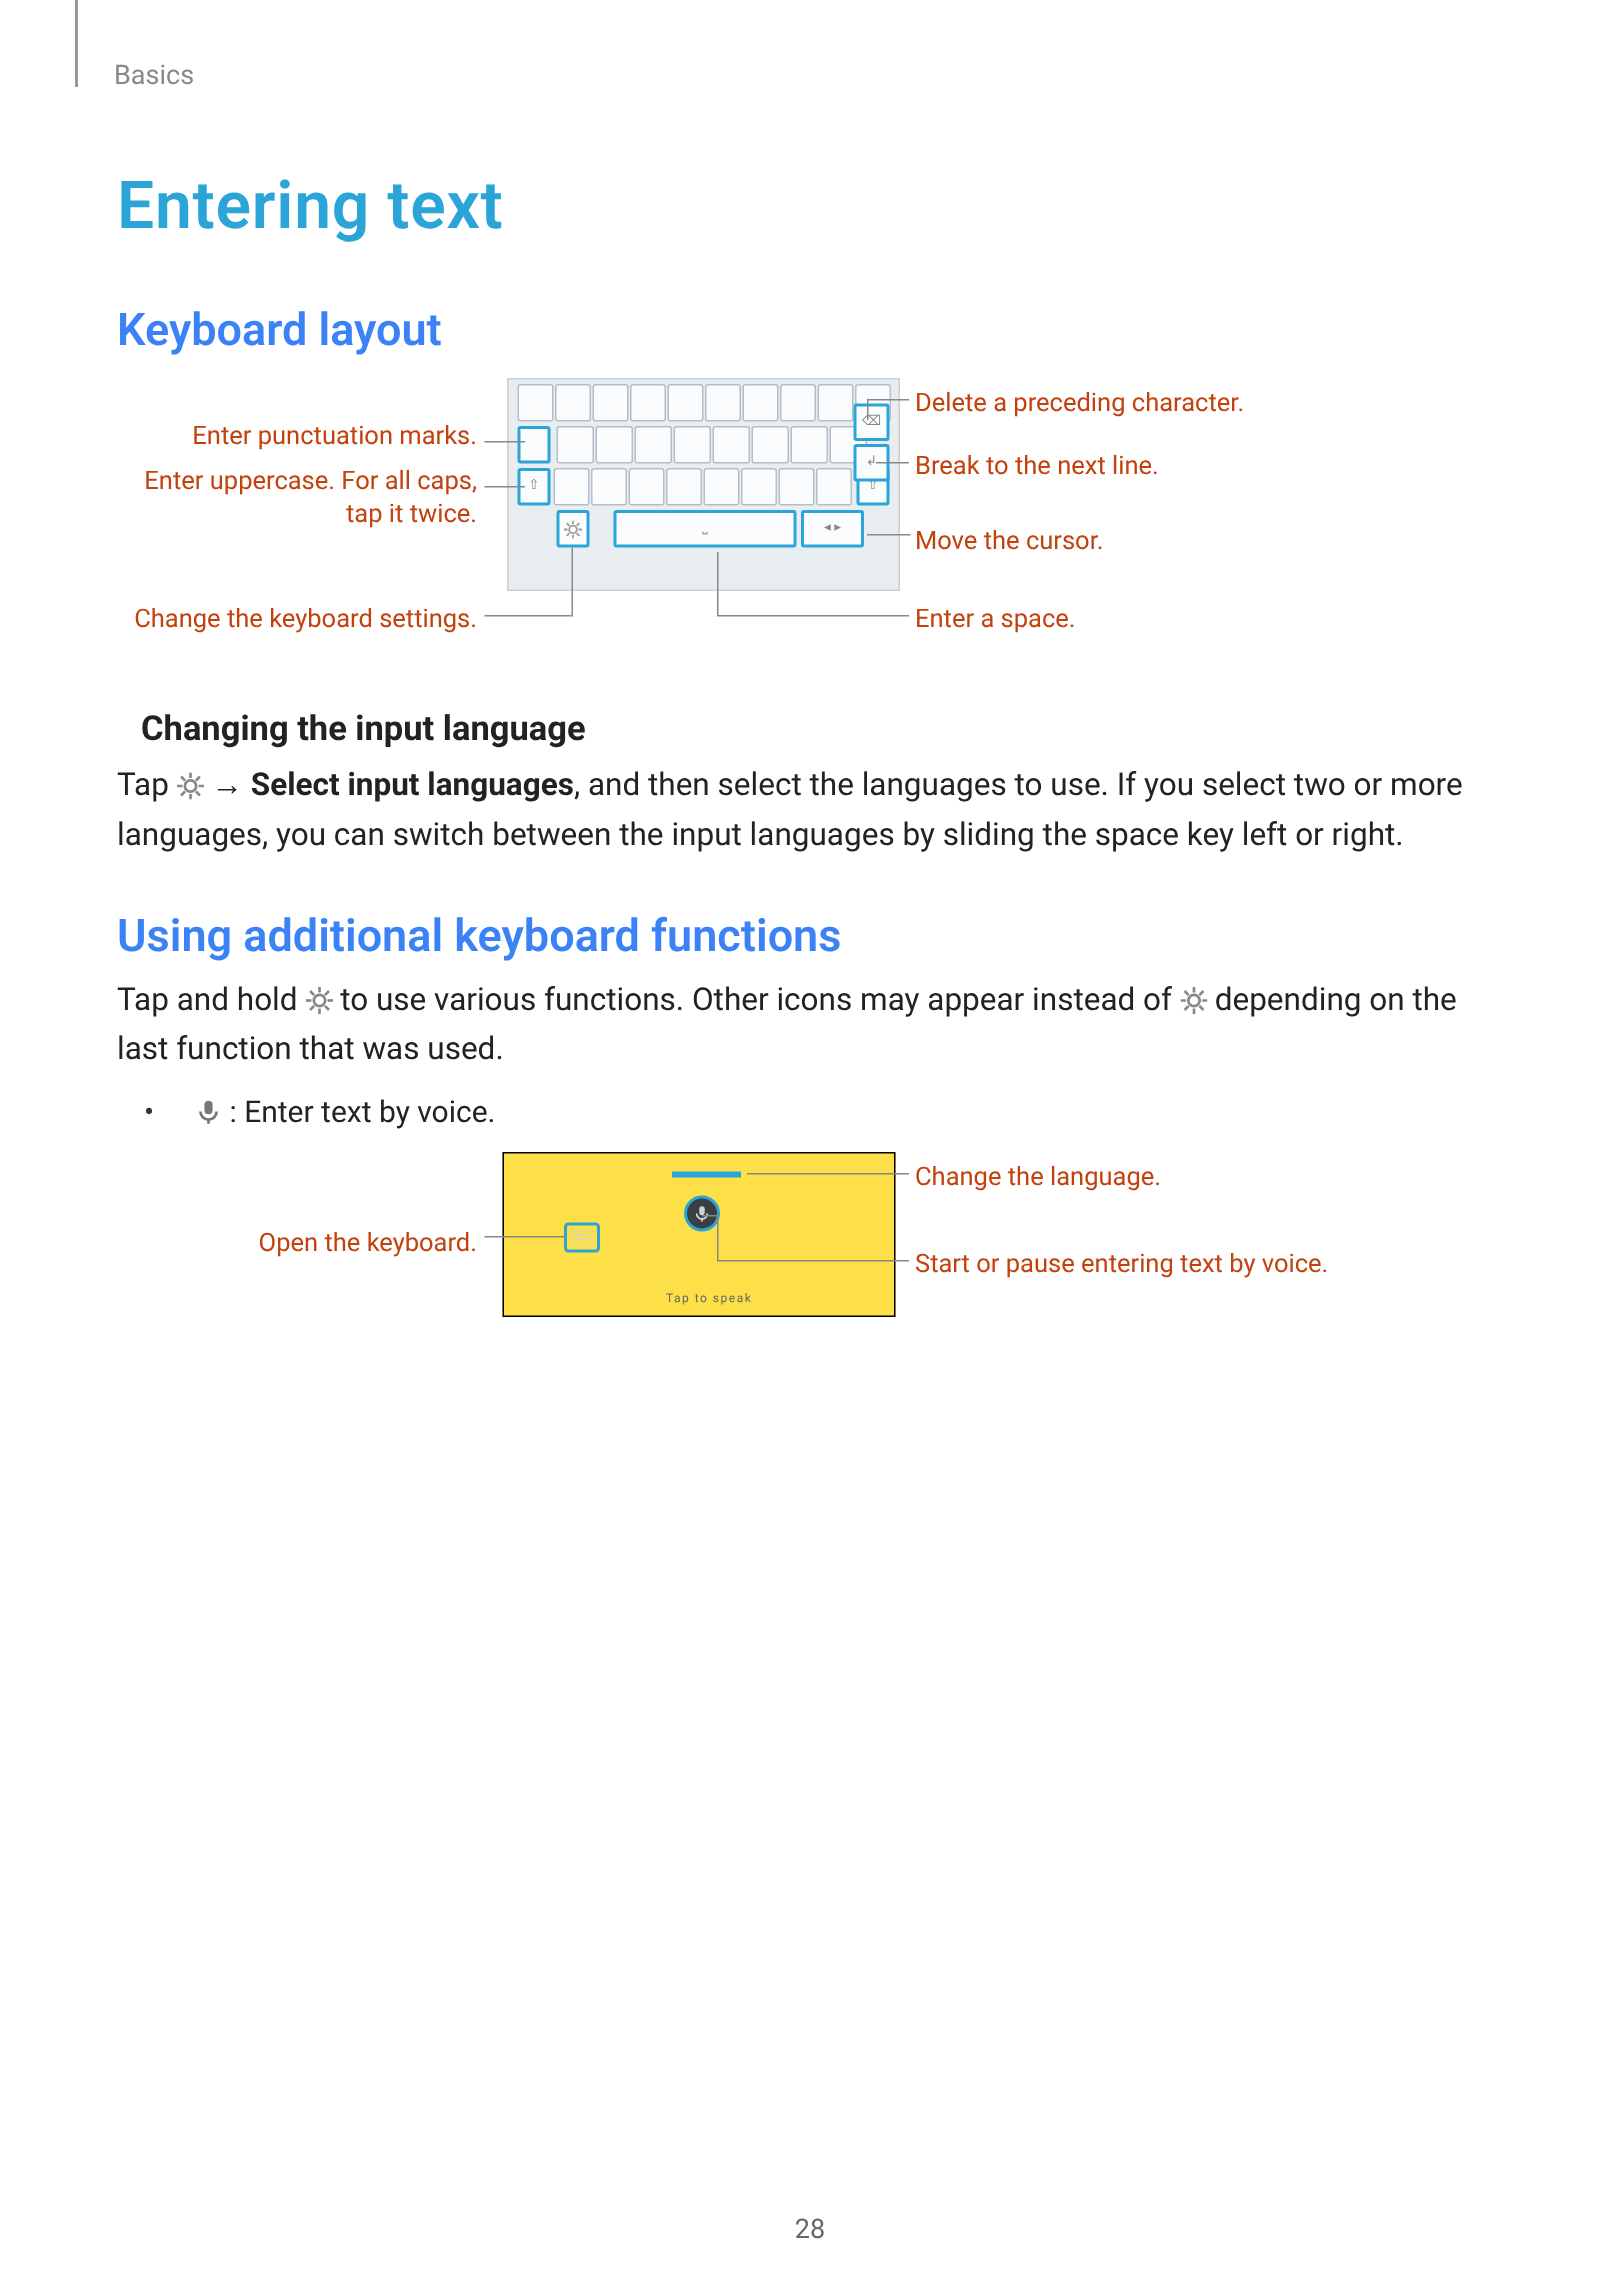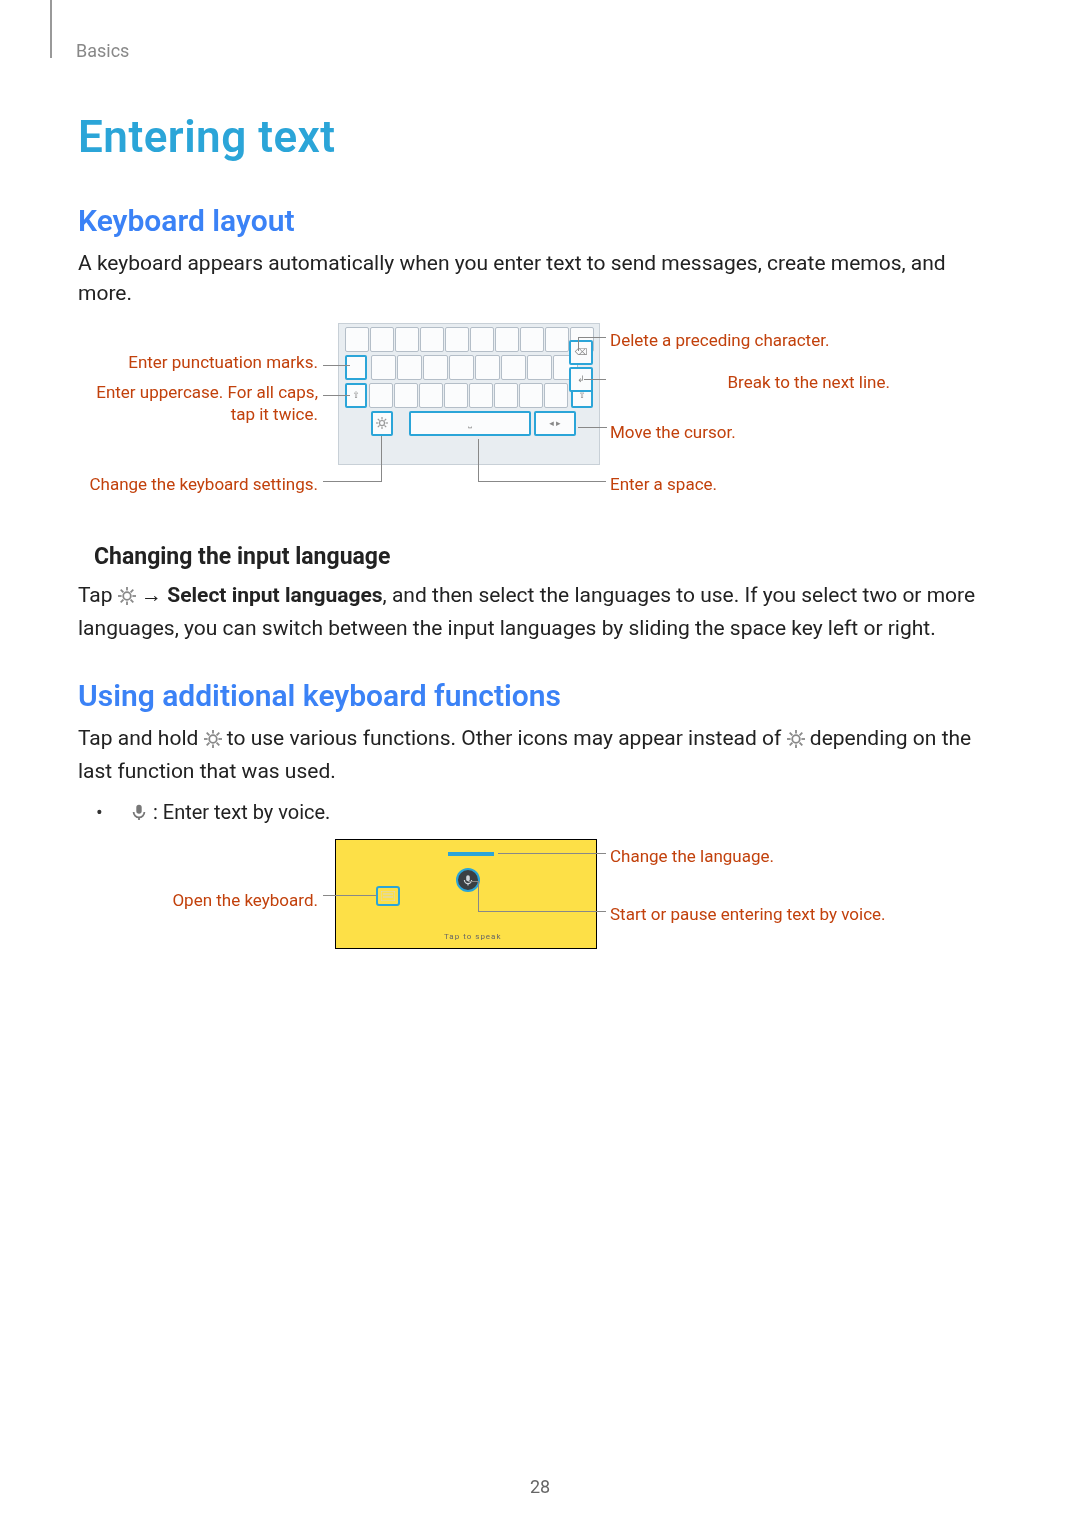--- a/index.html
+++ b/index.html
@@ -134,21 +134,21 @@
   .lbl-left  { text-align: right; }
   .lbl-right { text-align: left; }
   .lead { position: absolute; border-top: 1px solid #888; }
   .lead-v { position: absolute; border-left: 1px solid #888; }
 
   
   .lbl-punct   { top: 28px; left: 0; width: 240px; }
   .lbl-upper   { top: 58px; left: 0; width: 240px; }
   .lbl-setchg  { top: 150px;left: 0; width: 240px; }
   .lbl-del     { top: 6px;  left: 532px; width: 280px; }
-  .lbl-break   { top: 48px; left: 532px; width: 280px; text-align: right; }
+  .lbl-break   { top: 48px; left: 532px; width: 280px; }
   .lbl-move    { top: 98px; left: 532px; width: 200px; }
   .lbl-space   { top: 150px;left: 532px; width: 200px; }
 
   
   .ld-punct  { top:  42px; left: 245px; width: 27px; }
   .ld-upper  { top:  72px; left: 245px; width: 27px; }
   .ld-set-h  { top: 158px; left: 245px; width: 58px; }
   .ld-set-v  { top: 113px; left: 303px; height: 46px; }
 
   .ld-del-h  { top:  14px; left: 500px; width: 28px; }
@@ -291,21 +291,20 @@
 
 <div class="page">
   <div class="header-rule"></div>
 
   <div class="section-label">Basics</div>
 
   <h1 class="title">Entering text</h1>
 
   <h2 class="subtitle">Keyboard layout</h2>
 
-  <p class="body-text">A keyboard appears automatically when you enter text to send messages, create memos, and more.</p>
 
 
   <div class="kbd-diagram">
     <div class="kbd-area">
 
       <div class="kbd-row r1">
         <div class="key"></div>
           <div class="key"></div>
           <div class="key"></div>
           <div class="key"></div>

